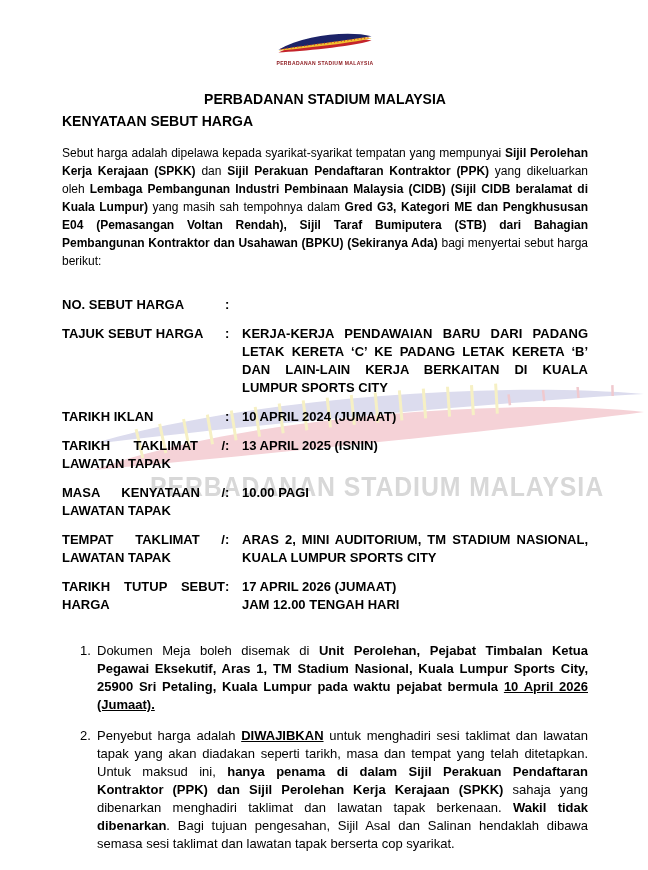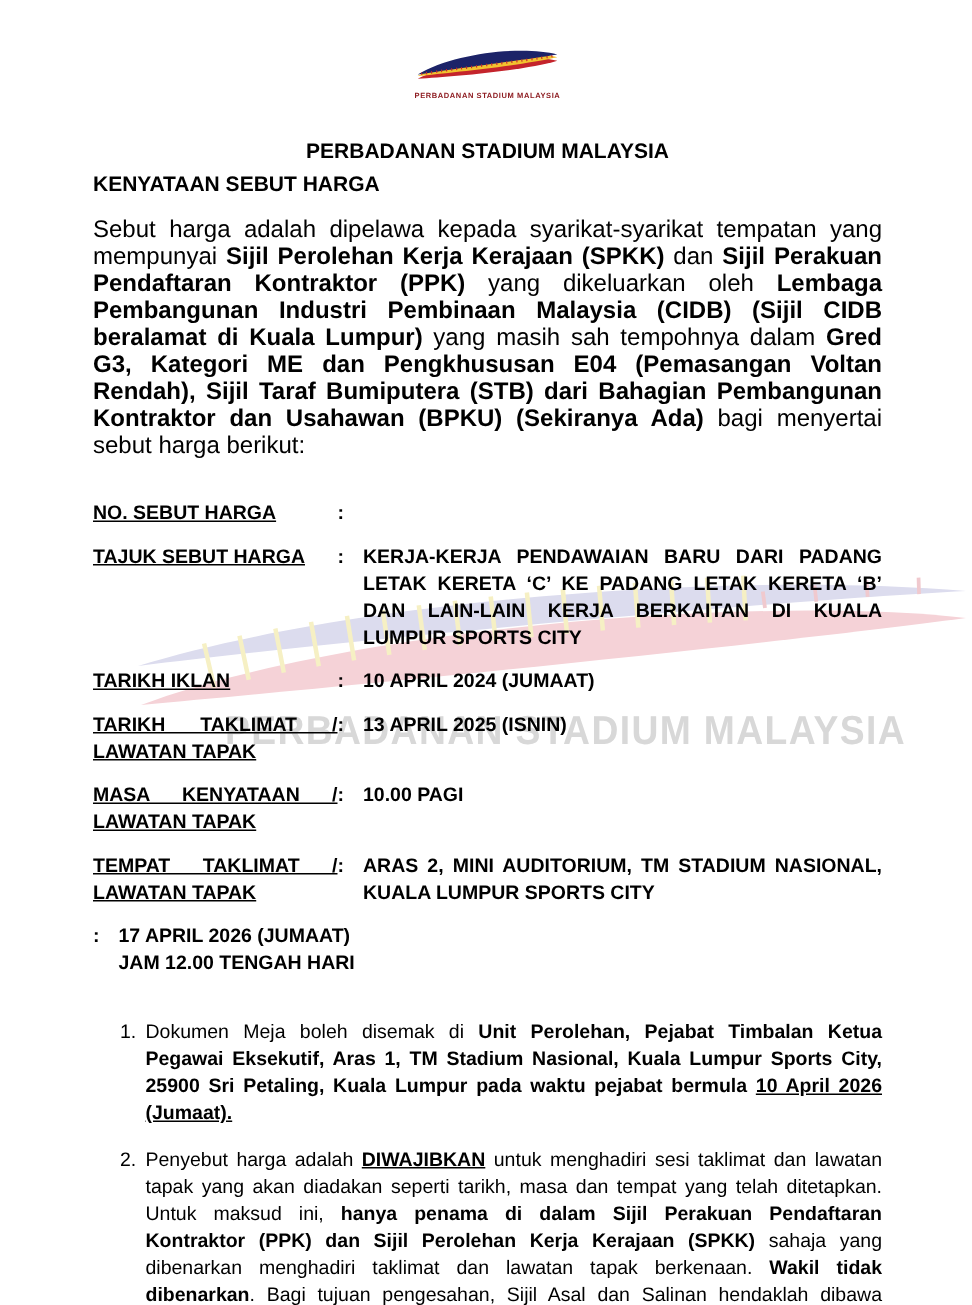--- a/index.html
+++ b/index.html
@@ -9,24 +9,24 @@
   .wm-swoosh{position:absolute;left:78px;top:378px;z-index:0;}
   .wm-text{position:absolute;left:150px;top:472px;z-index:0;font-size:27px;font-weight:bold;
            color:#d8d8d8;white-space:nowrap;letter-spacing:1px;
            transform:scaleX(0.92);transform-origin:left top;}
   
   .content{position:relative;z-index:1;padding:30px 60px 0 62px;}
   .logo-block{text-align:center;}
   .logo-caption{font-size:5px;font-weight:bold;color:#8e1d22;letter-spacing:0.4px;margin-top:1px;}
   .title{font-size:14px;font-weight:bold;text-align:center;margin:25px 0 0;}
   .subtitle{font-size:14px;font-weight:bold;text-align:left;margin:6px 0 0;}
-  .intro{font-size:16px;line-height:18px;text-align:justify;margin:15px 0 0;}
+  .intro{font-size:12px;line-height:18px;text-align:justify;margin:15px 0 0;}
   .details{margin-top:26px;font-weight:bold;font-size:13px;line-height:18px;}
   .trow{display:flex;margin-bottom:11px;}
-  .tlabel{flex:0 0 163px;text-align:justify;text-decoration:underline;}
+  .tlabel{flex:0 0 163px;text-align:justify;}
   .tcolon{flex:0 0 17px;}
   .tvalue{flex:1;text-align:justify;}
   .items{margin-top:28px;margin-left:18px;font-size:13px;line-height:18px;}
   .item{display:flex;margin-bottom:13px;}
   .inum{flex:0 0 17px;}
   .itext{flex:1;text-align:justify;}
   .b{font-weight:bold;}
   .u{text-decoration:underline;}
 </style>
 </head>
@@ -83,20 +83,21 @@
           <div class="tlabel">MASA KENYATAAN / LAWATAN TAPAK</div>
           <div class="tcolon">:</div>
           <div class="tvalue">10.00 PAGI</div>
         </div>
         <div class="trow">
           <div class="tlabel">TEMPAT TAKLIMAT / LAWATAN TAPAK</div>
           <div class="tcolon">:</div>
           <div class="tvalue">ARAS 2, MINI AUDITORIUM, TM STADIUM NASIONAL, KUALA LUMPUR SPORTS CITY</div>
         </div>
         <div class="trow">
+          <div class="tlabel">TARIKH TUTUP SEBUT HARGA</div>
           <div class="tcolon">:</div>
           <div class="tvalue">17 APRIL 2026 (JUMAAT)<br>JAM 12.00 TENGAH HARI</div>
         </div>
       </div>
 
     <div class="items">
         <div class="item">
           <div class="inum">1.</div>
           <div class="itext"><span>Dokumen Meja boleh disemak di </span><span class="b">Unit Perolehan, Pejabat Timbalan Ketua Pegawai Eksekutif, Aras 1, TM Stadium Nasional, Kuala Lumpur Sports City, 25900 Sri Petaling, Kuala Lumpur pada waktu pejabat bermula </span><span class="b u">10 April 2026 (Jumaat).</span></div>
         </div>

